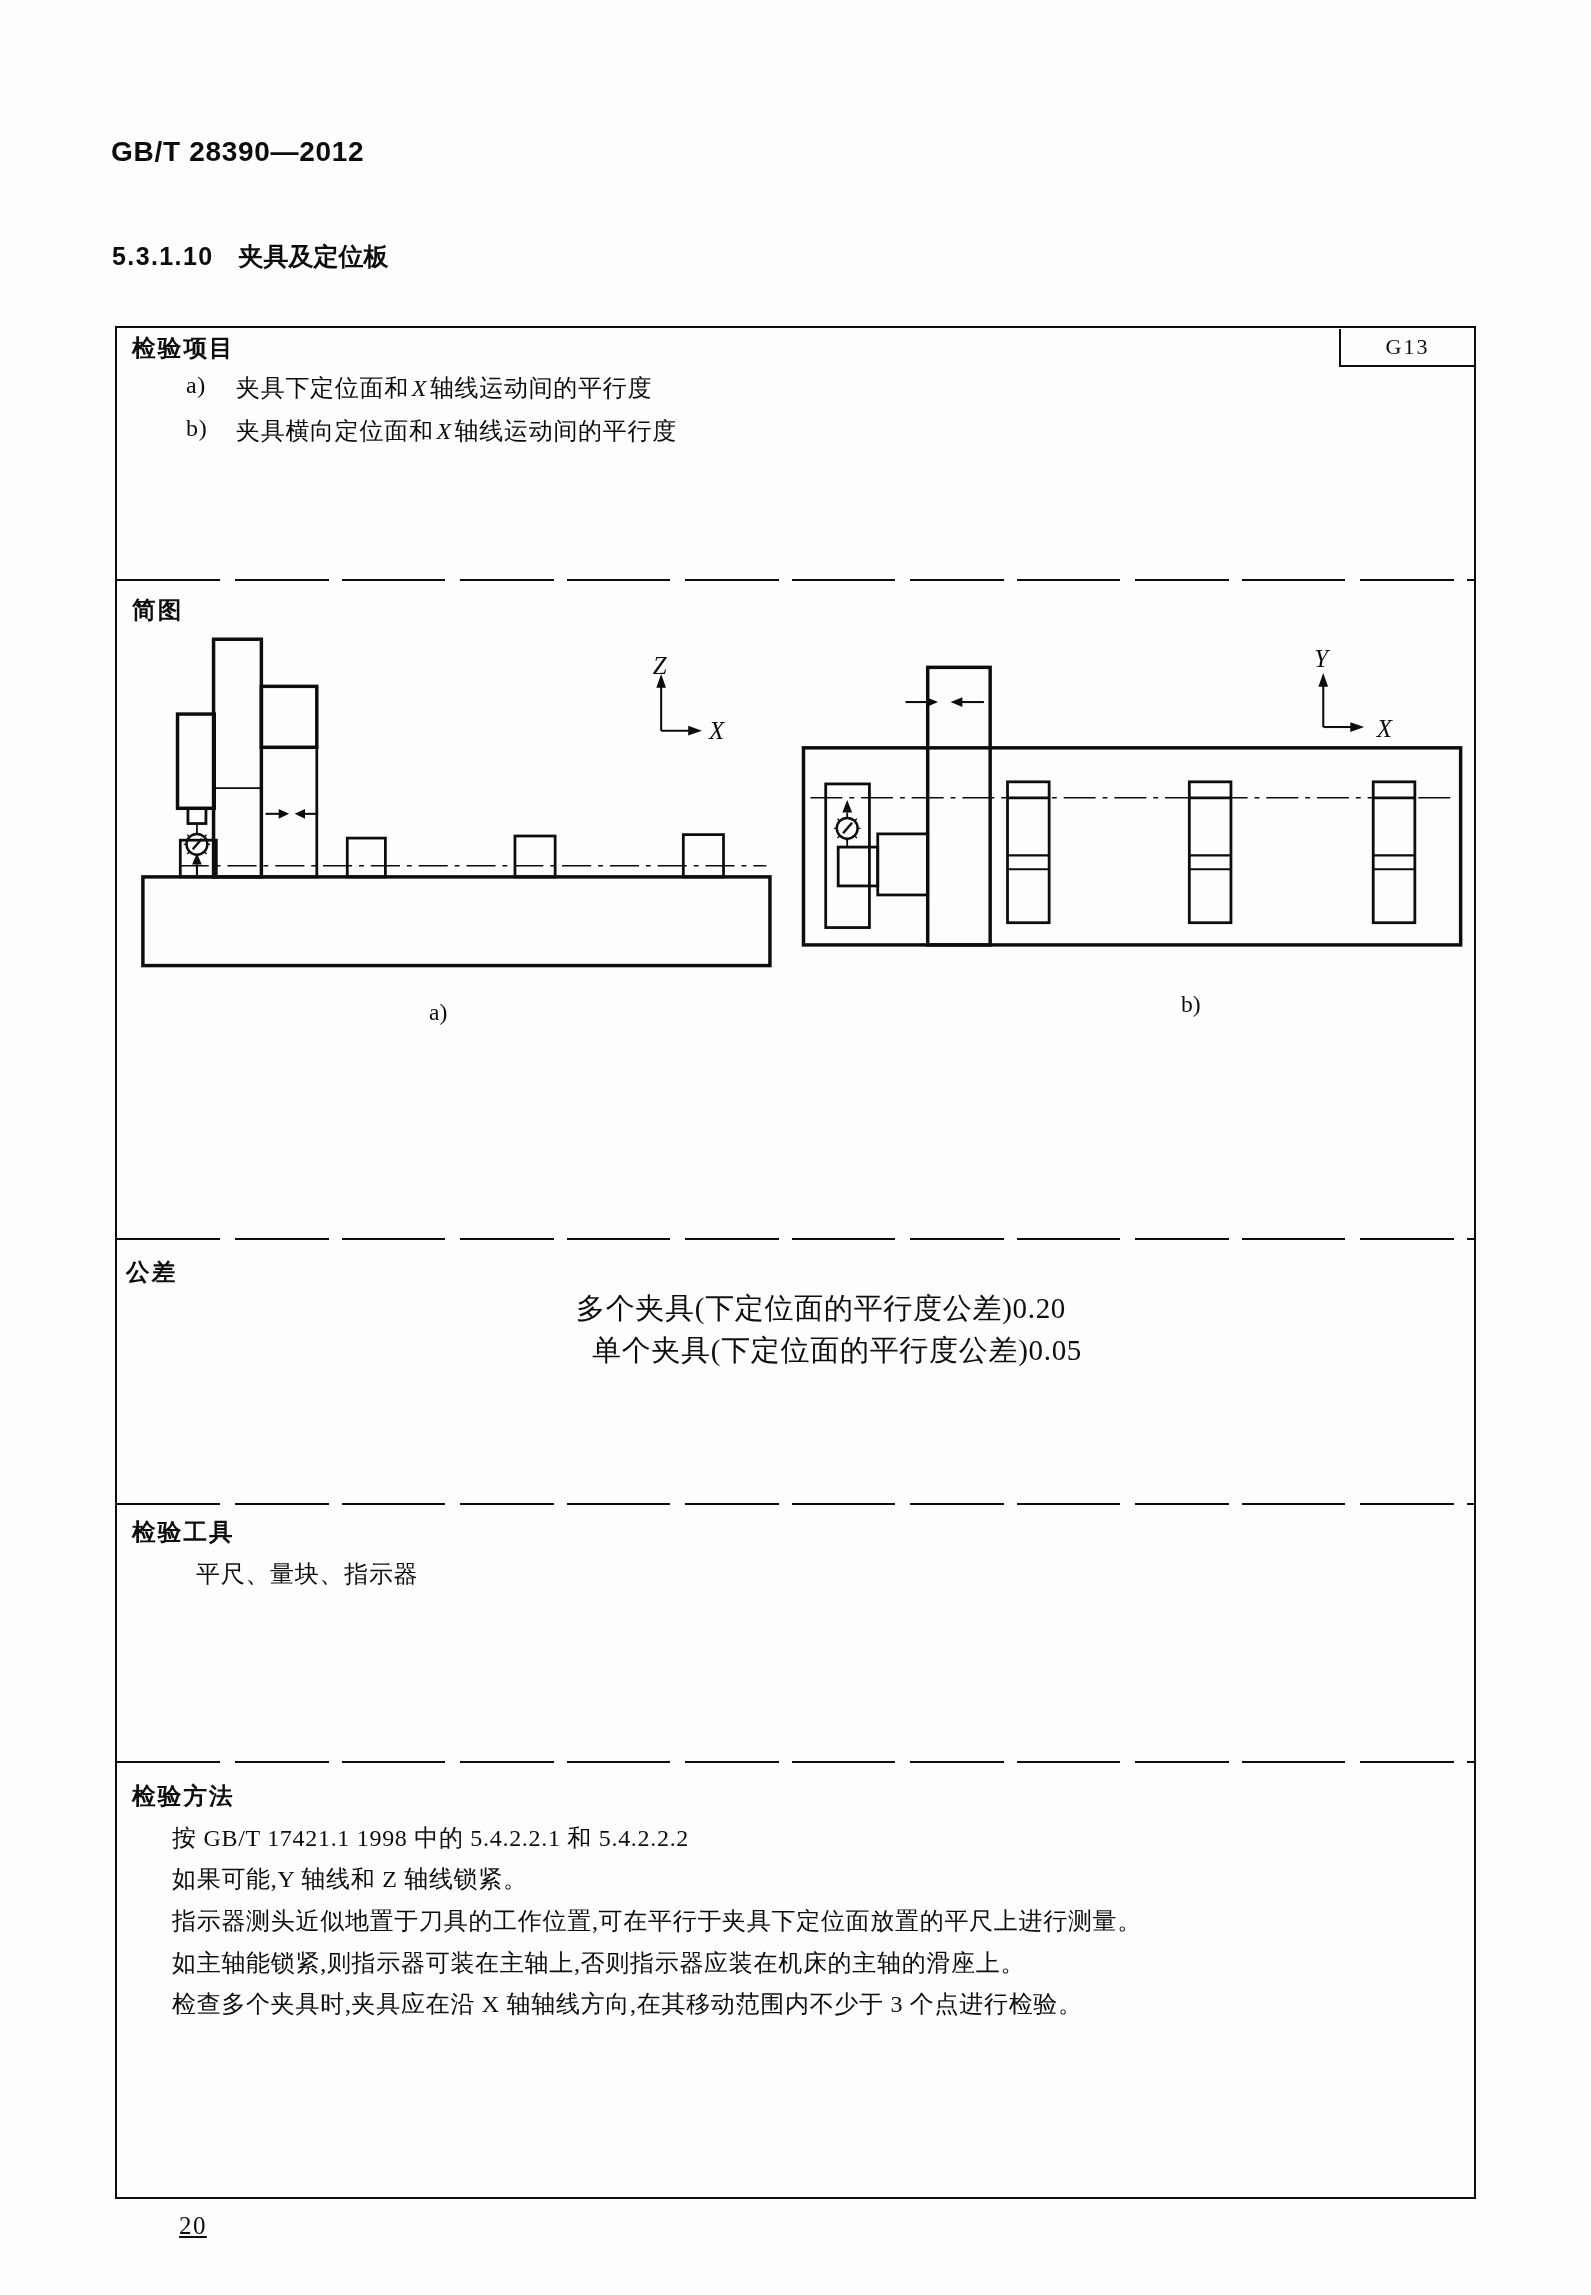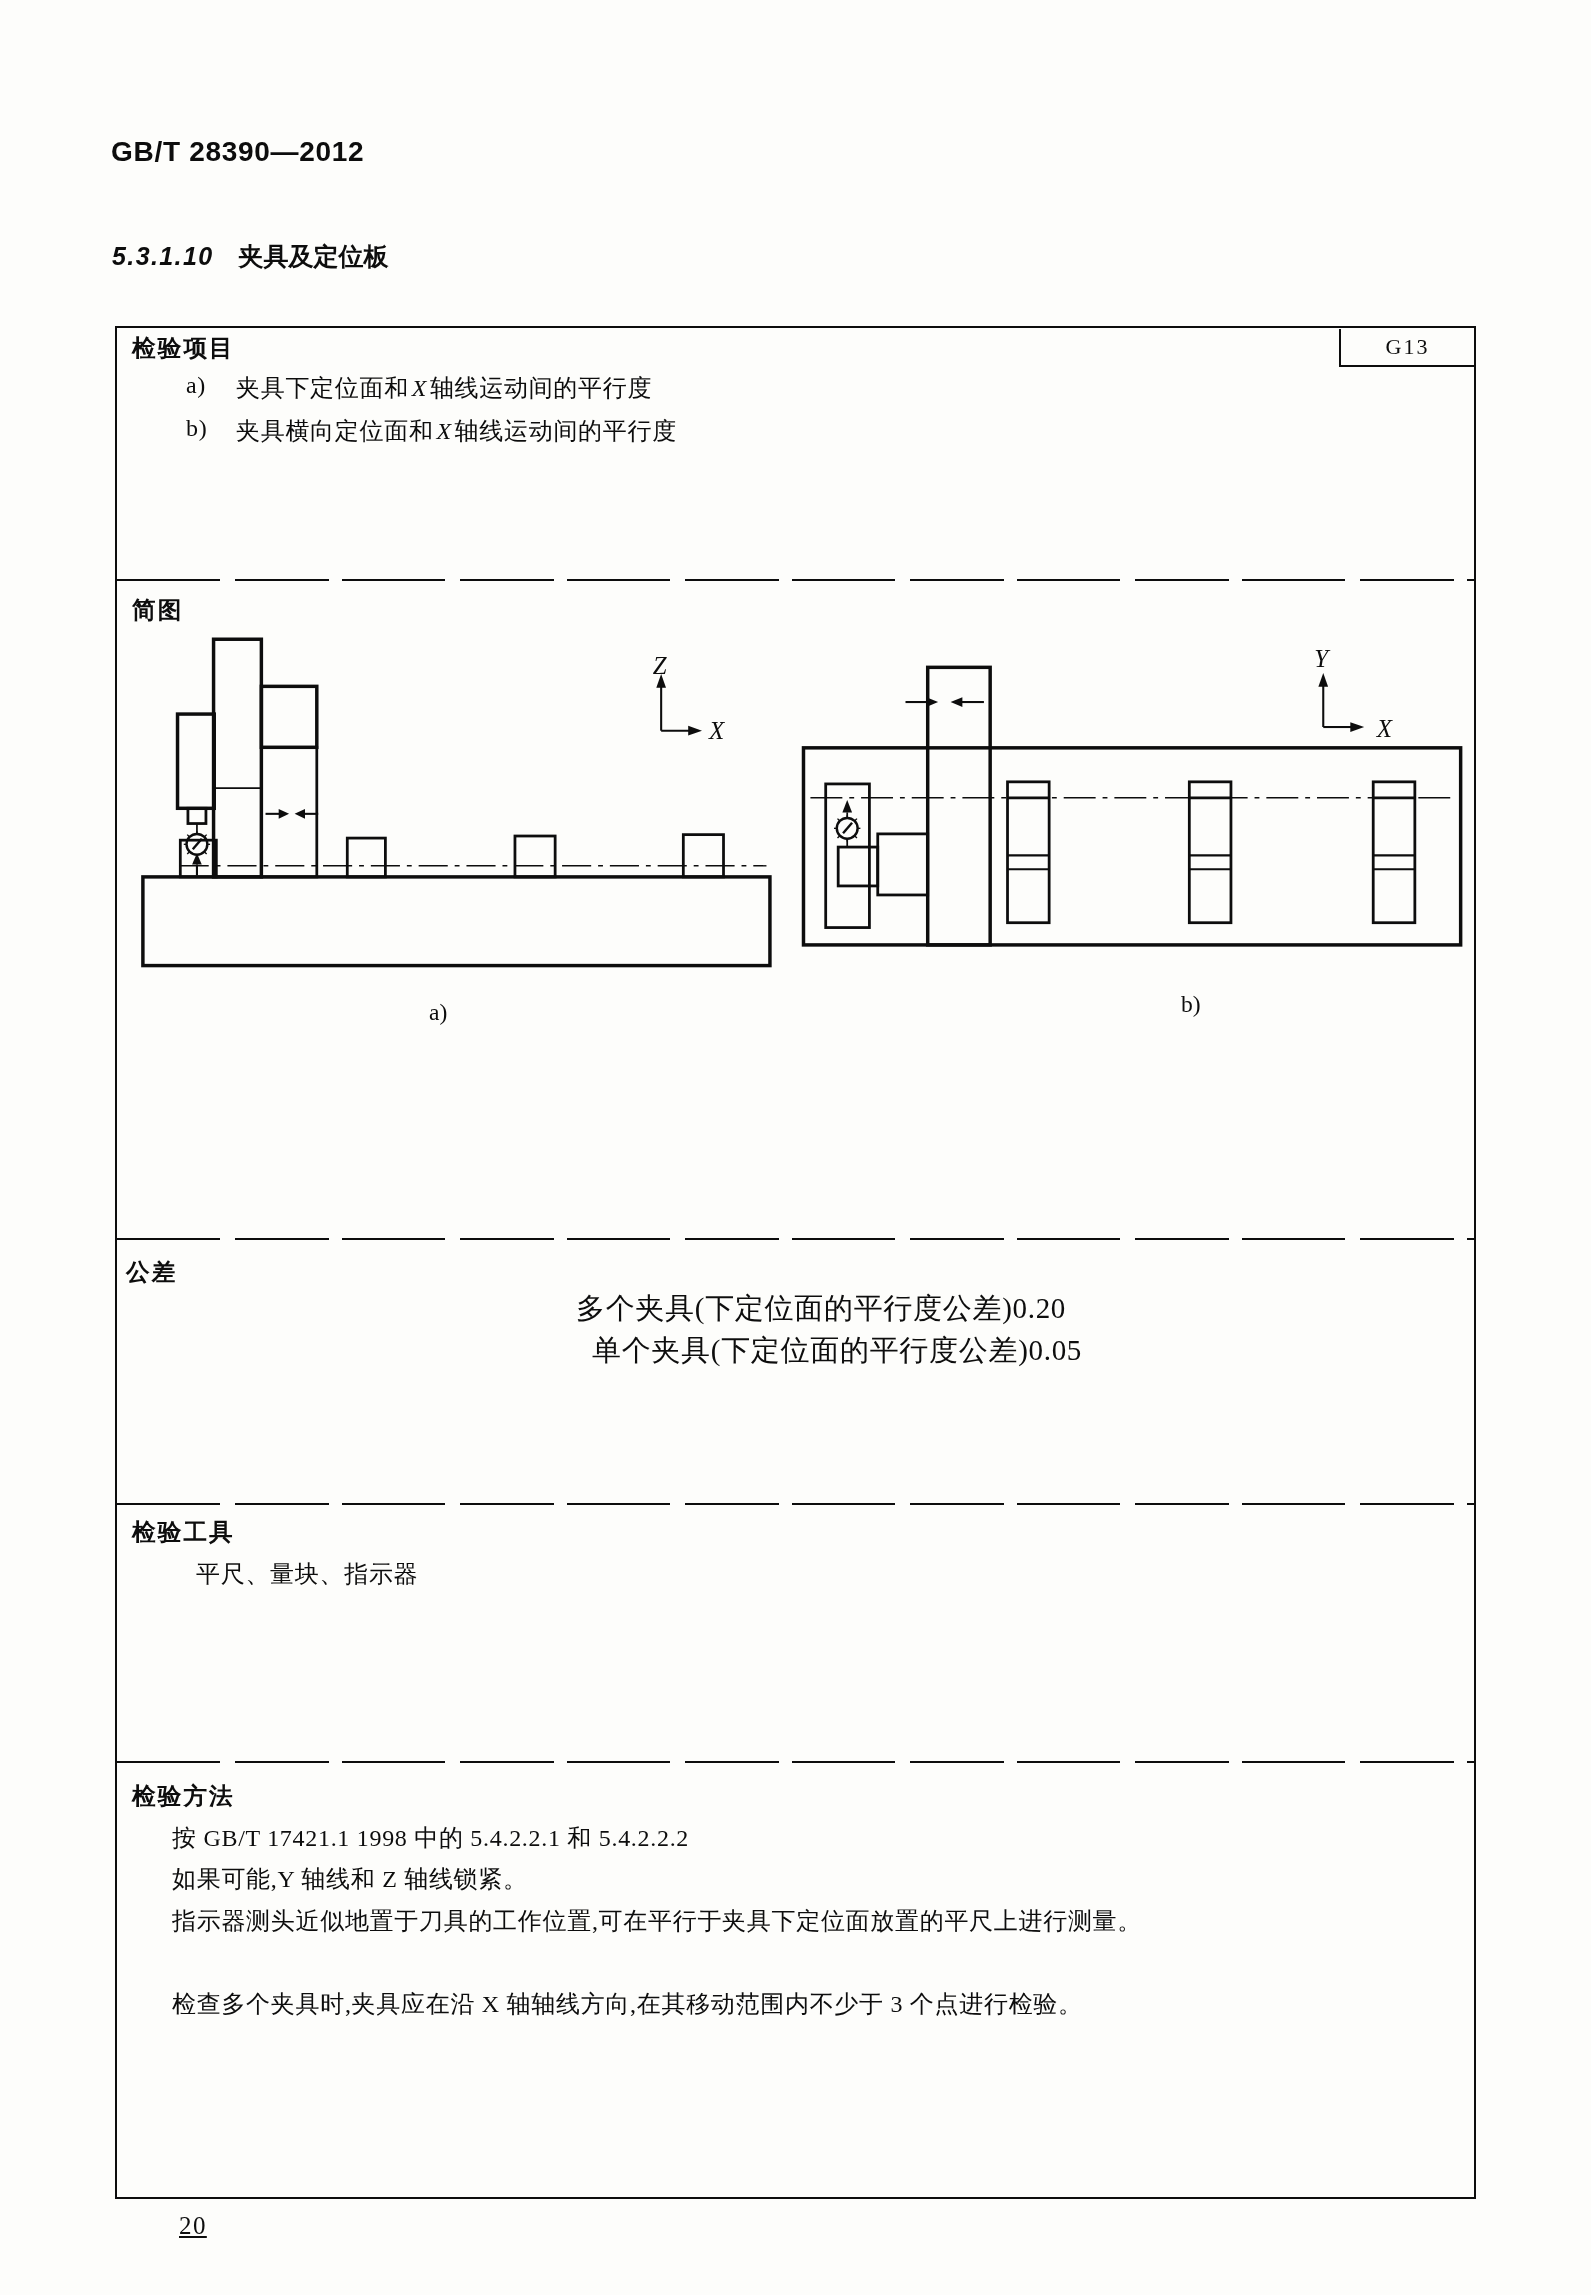--- a/index.html
+++ b/index.html
@@ -7,21 +7,21 @@
   html,body { background:#e8e8e6; }
   #page {
     position:relative; width:1591px; height:2295px;
     background:var(--paper); color:var(--ink); overflow:hidden;
     font-family:"Liberation Serif","DejaVu Serif",serif;
   }
   .abs { position:absolute; white-space:nowrap; }
   .sans { font-family:"Liberation Sans","DejaVu Sans",sans-serif; }
   .hdr { font-size:28px; font-weight:700; letter-spacing:0.7px; }
   .sec-heading { font-size:25px; font-weight:700; }
-  .sec-heading .num { margin-right:25px; letter-spacing:1.4px;font-style:italic; }
+  .sec-heading .num { margin-right:25px; letter-spacing:1.4px; }
   .table-frame { border:2.8px solid var(--ink); }
   .badge-box {
     border:2.8px solid var(--ink); border-top:none;
     display:flex; align-items:center; justify-content:center;
     font-size:22px; letter-spacing:2.1px;
   }
   .row-label { font-size:23.6px; font-weight:700; letter-spacing:2.1px; }
   .body-line { font-size:24px; letter-spacing:0.7px; }
   .tol-line { font-size:29px; letter-spacing:0.7px; }
   .method-line { font-size:24px; letter-spacing:0.7px; }
@@ -201,18 +201,19 @@
 
   <div class="abs row-label sans" style="left:132px; top:1516px;">检验工具</div>
   <div class="abs body-line" style="left:196px; top:1558px;">平尺、量块、指示器</div>
 
   <div class="divider" style="top:1761px;"></div>
 
   <div class="abs row-label sans" style="left:132px; top:1780px;">检验方法</div>
   <div class="abs method-line" style="left:172px; top:1822px;">按 GB/T 17421.1  1998 中的 5.4.2.2.1 和 5.4.2.2.2</div>
   <div class="abs method-line" style="left:172px; top:1863px;">如果可能,Y 轴线和 Z 轴线锁紧。</div>
   <div class="abs method-line" style="left:172px; top:1905px;">指示器测头近似地置于刀具的工作位置,可在平行于夹具下定位面放置的平尺上进行测量。</div>
+  <div class="abs method-line" style="left:172px; top:1947px;">如主轴能锁紧,则指示器可装在主轴上,否则指示器应装在机床的主轴的滑座上。</div>
   <div class="abs method-line" style="left:172px; top:1988px;">检查多个夹具时,夹具应在沿 X 轴轴线方向,在其移动范围内不少于 3 个点进行检验。</div>
 
   <div class="abs pageno" style="left:179px; top:2212px;text-decoration:underline;">20</div>
 
 </div>
 
 
 </body></html>

